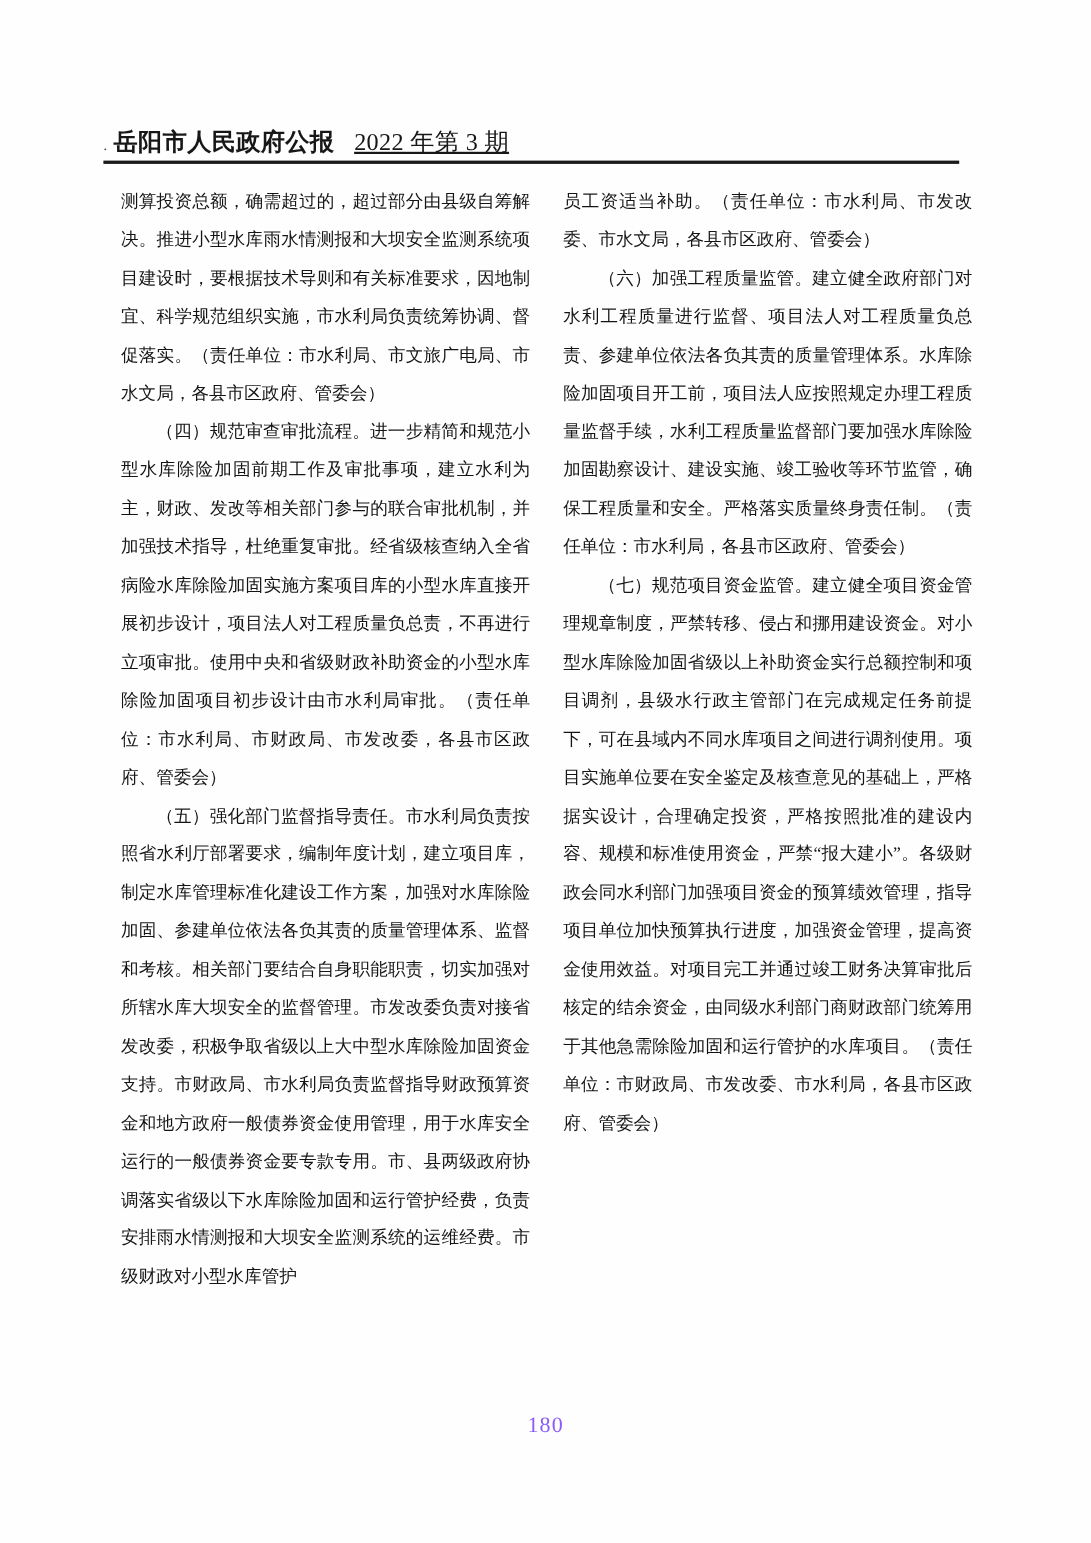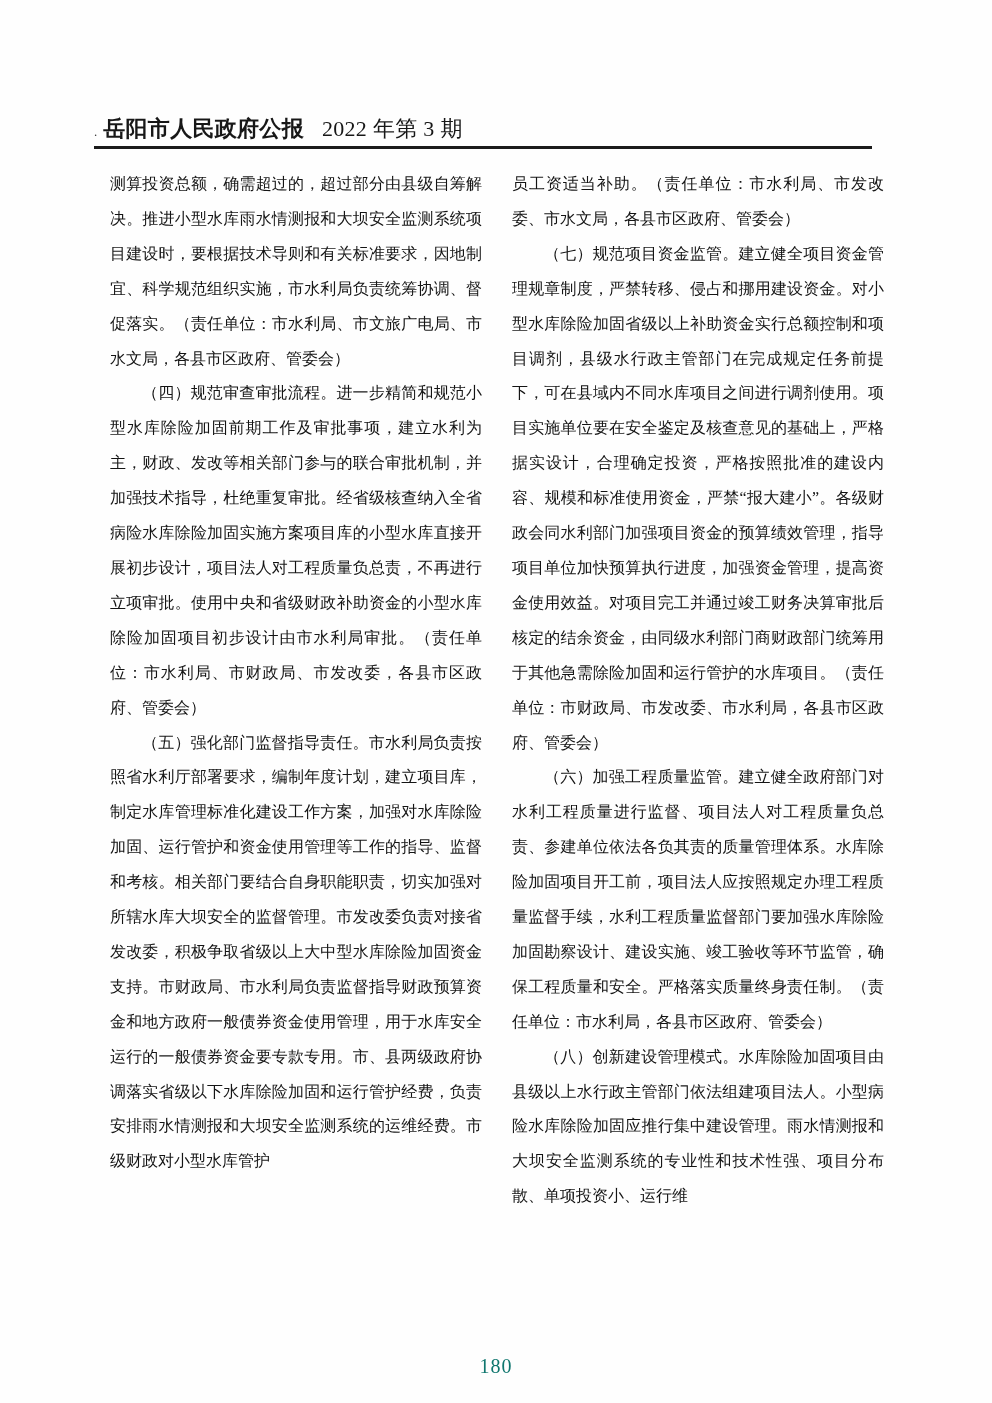--- a/index.html
+++ b/index.html
@@ -33,20 +33,21 @@
     margin-right: 6px;
     color: #3a3a3a;
   }
   .header-title {
     letter-spacing: 0.3px;
     font-weight: bold;
   }
   .header-issue {
     margin-left: 18px;
     letter-spacing: 0.3px;
+    text-decoration: underline;
   }
   .header-rule {
     position: absolute;
     left: 94px;
     top: 146px;
     width: 778px;
     height: 3px;
     background: #1b1b1b;
   }
   .column {
@@ -64,51 +65,50 @@
   .para {
     margin: 0;
     padding: 0;
   }
   .para.indent {
     text-indent: 2em;
   }
   .page-number {
     position: absolute;
     left: 0;
-    top: 1355px;
+    top: 1285px;
     width: 992px;
     text-align: center;
     font-size: 20px;
     letter-spacing: 1px;
-    color: #0f766e;
+    color: #8b5cf6;
   }
 </style>
 </head>
 <body>
 
 <div class="page">
 
   <header class="page-header">
     <span class="leading-mark">.</span>
     <span class="header-title">岳阳市人民政府公报</span>
     <span class="header-issue">2022 年第 3 期</span>
   </header>
 
   <div class="header-rule"></div>
 
   <main>
     <div class="column column-left">
       <p class="para">测算投资总额，确需超过的，超过部分由县级自筹解决。推进小型水库雨水情测报和大坝安全监测系统项目建设时，要根据技术导则和有关标准要求，因地制宜、科学规范组织实施，市水利局负责统筹协调、督促落实。（责任单位：市水利局、市文旅广电局、市水文局，各县市区政府、管委会）</p>
       <p class="para indent">（四）规范审查审批流程。进一步精简和规范小型水库除险加固前期工作及审批事项，建立水利为主，财政、发改等相关部门参与的联合审批机制，并加强技术指导，杜绝重复审批。经省级核查纳入全省病险水库除险加固实施方案项目库的小型水库直接开展初步设计，项目法人对工程质量负总责，不再进行立项审批。使用中央和省级财政补助资金的小型水库除险加固项目初步设计由市水利局审批。（责任单位：市水利局、市财政局、市发改委，各县市区政府、管委会）</p>
-      <p class="para indent">（五）强化部门监督指导责任。市水利局负责按照省水利厅部署要求，编制年度计划，建立项目库，制定水库管理标准化建设工作方案，加强对水库除险加固、运行管护和资金使用管理等工作的指导、监督和考核。相关部门要结合自身职能职责，切实加强对所辖水库大坝安全的监督管理。市发改委负责对接省发改委，积极争取省级以上大中型水库除险加固资金支持。市财政局、市水利局负责监督指导财政预算资金和地方政府一般债券资金使用管理，用于水库安全运行的一般债券资金要专款专用。市、县两级政府协调落实省级以下水库除险加固和运行管护经费，负责安排雨水情测报和大坝安全监测系统的运维经费。市级财政对小型水库管护</p>
+      <p class="para indent">（五）强化部门监督指导责任。市水利局负责按照省水利厅部署要求，编制年度计划，建立项目库，制定水库管理标准化建设工作方案，加强对水库除险加固、参建单位依法各负其责的质量管理体系、监督和考核。相关部门要结合自身职能职责，切实加强对所辖水库大坝安全的监督管理。市发改委负责对接省发改委，积极争取省级以上大中型水库除险加固资金支持。市财政局、市水利局负责监督指导财政预算资金和地方政府一般债券资金使用管理，用于水库安全运行的一般债券资金要专款专用。市、县两级政府协调落实省级以下水库除险加固和运行管护经费，负责安排雨水情测报和大坝安全监测系统的运维经费。市级财政对小型水库管护</p>
     </div>
 
     <div class="column column-right">
       <p class="para">员工资适当补助。（责任单位：市水利局、市发改委、市水文局，各县市区政府、管委会）</p>
+      <p class="para indent">（六）加强工程质量监管。建立健全政府部门对水利工程质量进行监督、项目法人对工程质量负总责、参建单位依法各负其责的质量管理体系。水库除险加固项目开工前，项目法人应按照规定办理工程质量监督手续，水利工程质量监督部门要加强水库除险加固勘察设计、建设实施、竣工验收等环节监管，确保工程质量和安全。严格落实质量终身责任制。（责任单位：市水利局，各县市区政府、管委会）</p>
       <p class="para indent">（七）规范项目资金监管。建立健全项目资金管理规章制度，严禁转移、侵占和挪用建设资金。对小型水库除险加固省级以上补助资金实行总额控制和项目调剂，县级水行政主管部门在完成规定任务前提下，可在县域内不同水库项目之间进行调剂使用。项目实施单位要在安全鉴定及核查意见的基础上，严格据实设计，合理确定投资，严格按照批准的建设内容、规模和标准使用资金，严禁“报大建小”。各级财政会同水利部门加强项目资金的预算绩效管理，指导项目单位加快预算执行进度，加强资金管理，提高资金使用效益。对项目完工并通过竣工财务决算审批后核定的结余资金，由同级水利部门商财政部门统筹用于其他急需除险加固和运行管护的水库项目。（责任单位：市财政局、市发改委、市水利局，各县市区政府、管委会）</p>
-      <p class="para indent">（六）加强工程质量监管。建立健全政府部门对水利工程质量进行监督、项目法人对工程质量负总责、参建单位依法各负其责的质量管理体系。水库除险加固项目开工前，项目法人应按照规定办理工程质量监督手续，水利工程质量监督部门要加强水库除险加固勘察设计、建设实施、竣工验收等环节监管，确保工程质量和安全。严格落实质量终身责任制。（责任单位：市水利局，各县市区政府、管委会）</p>
-      <p class="para indent">（八）创新建设管理模式。水库除险加固项目由县级以上水行政主管部门依法组建项目法人。小型病险水库除险加固应推行集中建设管理。雨水情测报和大坝安全监测系统的专业性和技术性强、项目分布散、单项投资小、运行维</p>
     </div>
   </main>
 
   <div class="page-number">180</div>
 
 </div>
 
 </body></html>

